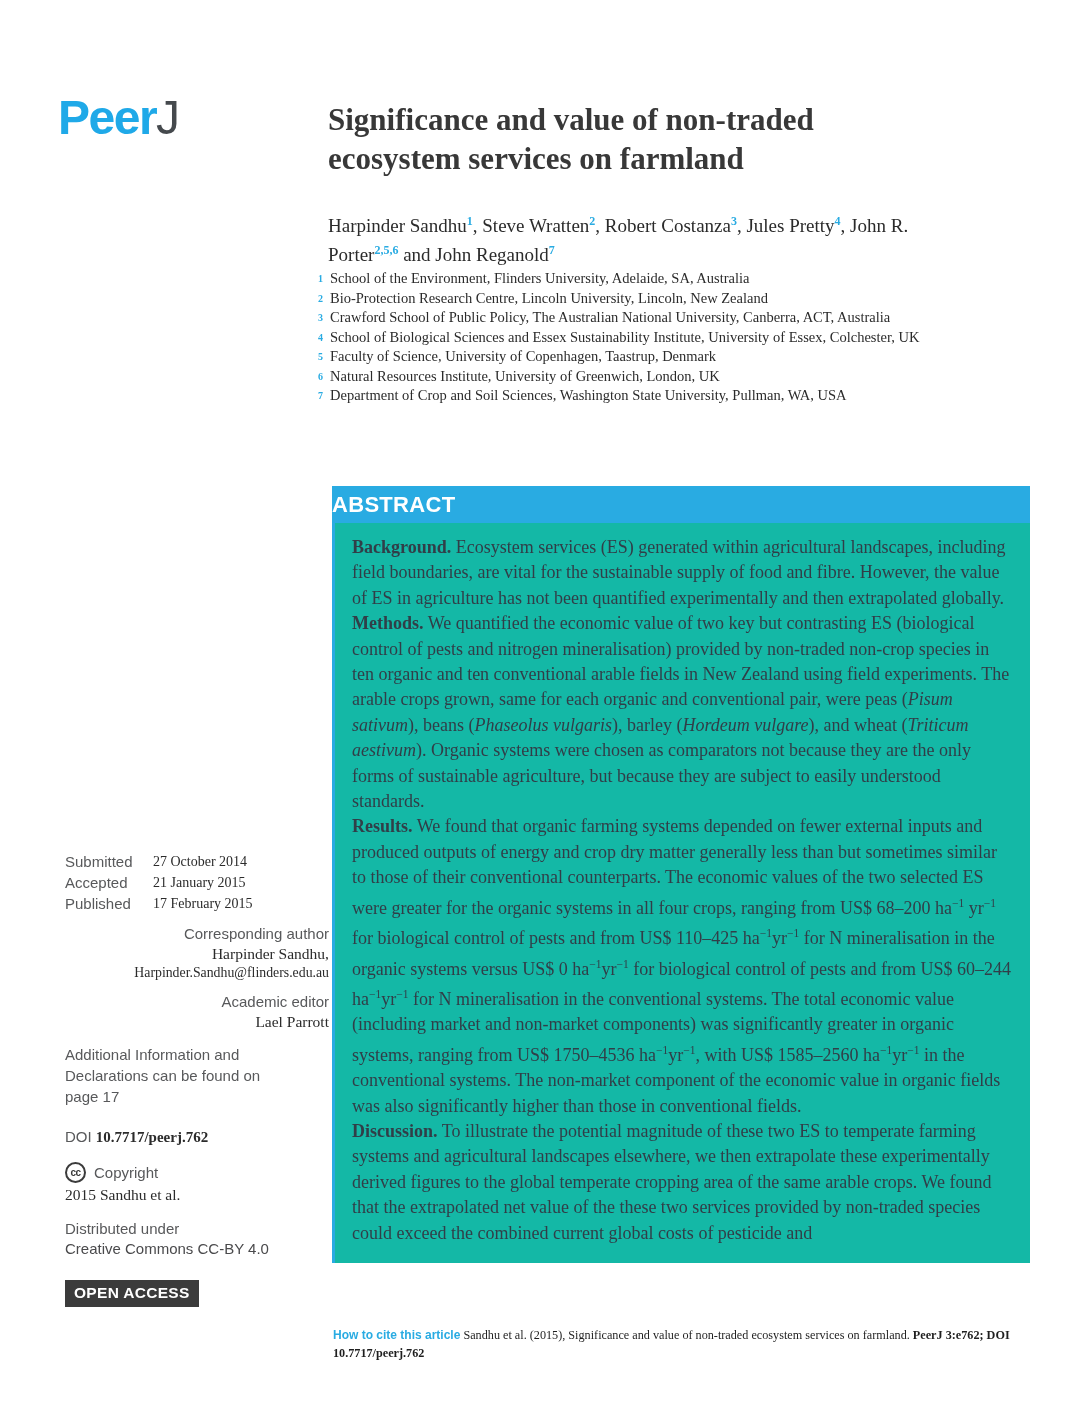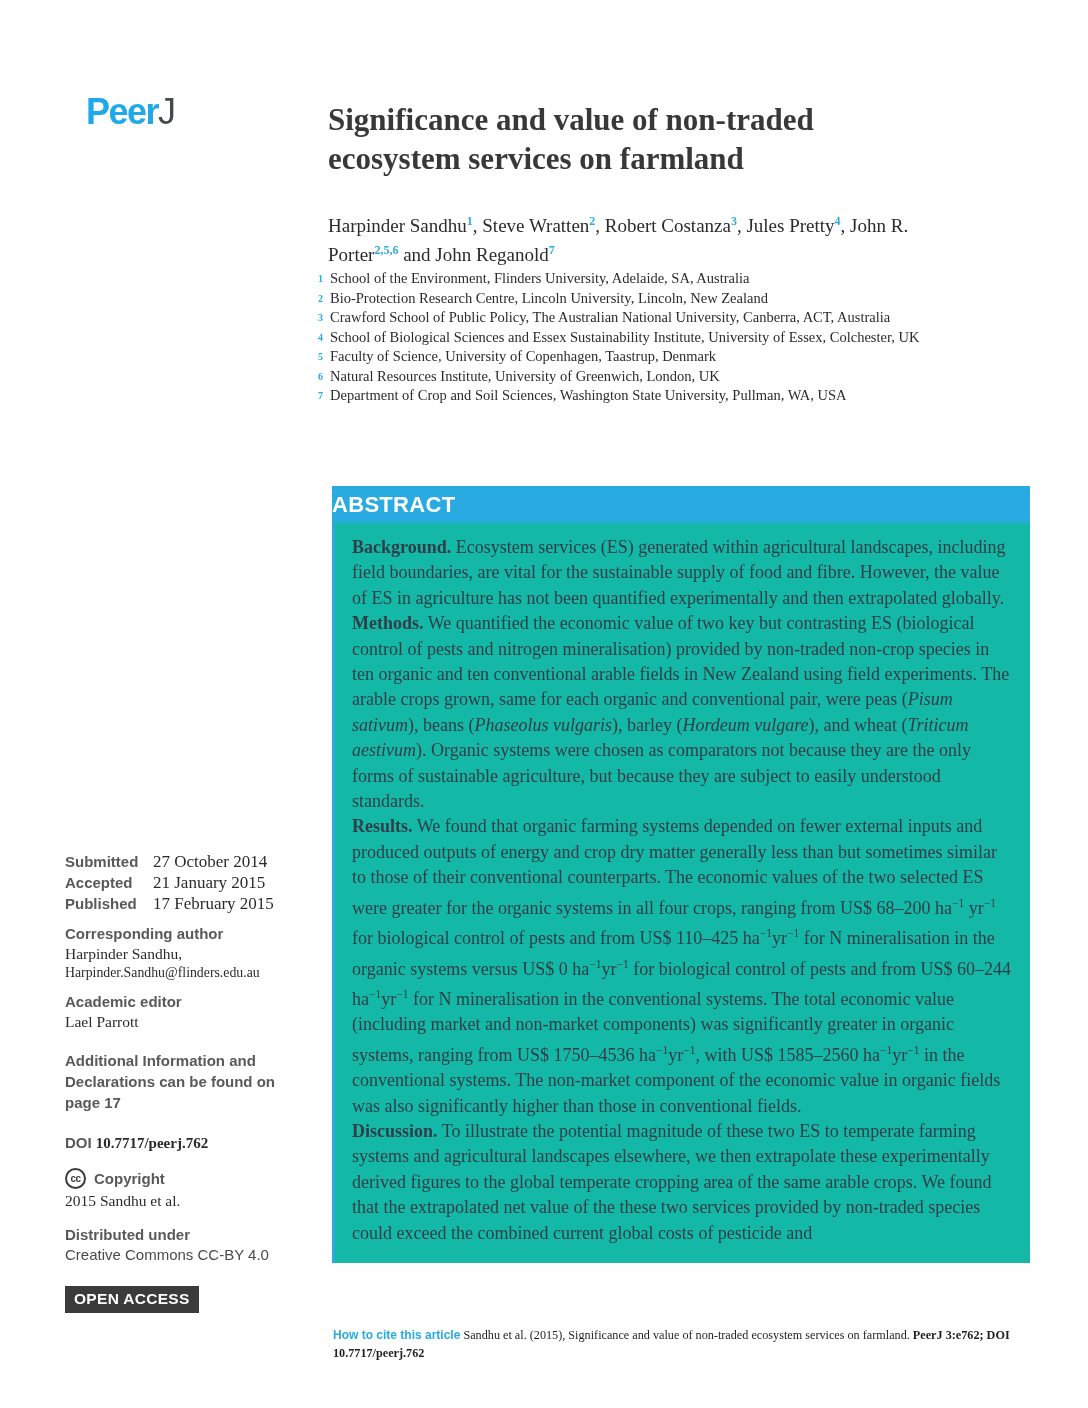--- a/index.html
+++ b/index.html
@@ -2,21 +2,21 @@
 <html><head>
 <meta charset="utf-8">
 <style>
   html,body { margin:0; padding:0; background:#ffffff; }
   .page {
     position:relative; width:1088px; height:1408px; background:#ffffff;
     font-family:"Liberation Serif", serif; color:#2f2f2f; overflow:hidden;
   }
   
   .logo { position:absolute; left:58px; top:94px; font-family:"Liberation Sans", sans-serif;
-          font-size:36px; letter-spacing:-1.5px; line-height:1;margin-left:28px; }
+          font-size:48px; letter-spacing:-1.5px; line-height:1; }
   .logo-peer { color:#1FA9E8; font-weight:bold; }
   .logo-j { color:#45494d; font-weight:300; }
 
   
   .title { position:absolute; left:328px; top:100px; width:612px; margin:0;
            font-size:31px; line-height:39px; font-weight:bold; color:#383838; }
   .authors { position:absolute; left:328px; top:209px; width:600px; margin:0;
              font-size:19px; line-height:25px; color:#2b2b2b; }
   .authors sup { color:#29ABE2; font-weight:bold; font-size:12px; }
   .affils { position:absolute; left:318px; top:269px; width:668px; margin:0; padding:0;
@@ -30,30 +30,30 @@
                      font-weight:bold; font-size:22px; line-height:25px; padding:6px 16px 6px 0;
                      letter-spacing:0.3px; box-sizing:border-box; }
   .abstract-body { background:#14b8a6; border-left:3px solid #29ABE2;
                    padding:12px 17px 17px 17px; font-size:18px; line-height:25.4px;
                    color:#313e48; box-sizing:border-box; }
   .abstract-body p { margin:0; }
   .abstract-body sup { font-size:11.5px; }
 
   
   .sidebar { position:absolute; left:65px; top:851px; width:264px; }
-  .side-label { font-family:"Liberation Sans", sans-serif; font-weight:bold;
+  .side-label { font-family:"Liberation Sans", sans-serif; font-weight:normal;
                 color:#58595b; font-size:15px; }
   .dates-row { display:flex; line-height:21px; }
   .dates-row .side-label { width:88px; flex:none; }
-  .date-val { font-size:17px; color:#2b2b2b; }
-  .side-block { margin-top:10px; }
+  .date-val { font-size:14px; color:#2b2b2b; }
+  .side-block { margin-top:10px;text-align:right; }
   .side-head { font-size:15px; line-height:20px; display:block; }
   .side-serif { font-size:15.5px; line-height:19px; color:#2b2b2b; }
   .email { font-size:13.8px; line-height:19px; color:#2b2b2b; }
-  .info-note { width:224px; line-height:21px; margin-top:19px; }
+  .info-note { width:224px; line-height:21px; margin-top:13px; }
   .doi-line { margin-top:21px; }
   .doi-val { font-weight:bold; font-size:15px; color:#2b2b2b; }
   .copyright-line { margin-top:16px; display:flex; align-items:center; }
   .cc-icon { display:inline-flex; width:17px; height:17px; border:2px solid #3b3b3b;
              border-radius:50%; align-items:center; justify-content:center;
              font-family:"Liberation Sans", sans-serif; font-weight:bold; font-size:10px;
              color:#3b3b3b; margin-right:8px; letter-spacing:-0.5px; flex:none; }
   .copyright-val { margin-top:2px; }
   .license-block { margin-top:15px; }
   .license-val { font-family:"Liberation Sans", sans-serif; font-size:15px;

